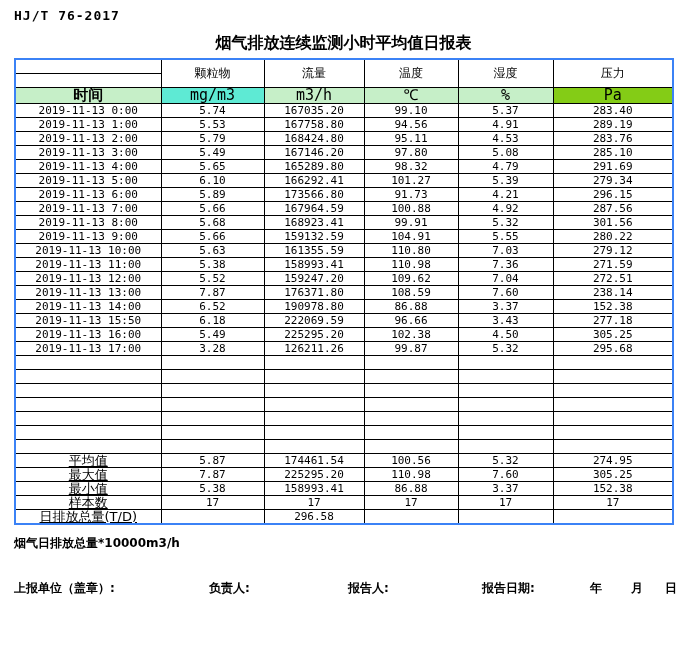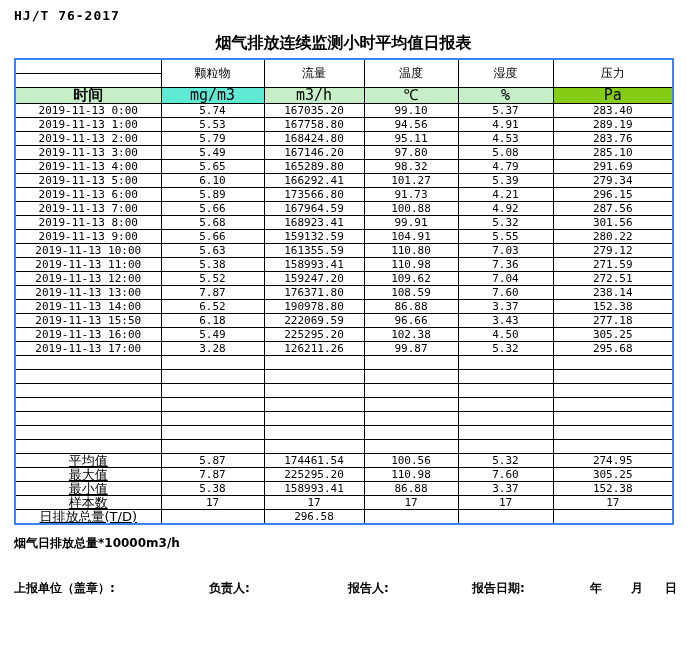--- a/index.html
+++ b/index.html
@@ -38,21 +38,21 @@
   td.time-head{
     font-family:"DejaVu Sans",sans-serif;font-weight:bold;font-size:12px;
   }
   td.sum-label{font-family:"DejaVu Sans",sans-serif;font-size:13px;text-decoration:underline;}
   .note{margin:10px 0 2px 14px;font-weight:bold;font-size:12px;}
   .sign-row{position:relative;height:20px;margin-top:2px;}
   .sign-row span{
     position:absolute;top:0;font-weight:bold;font-size:12px;white-space:nowrap;margin-top:26px;
   }
   .pos-unit{left:14px;}   .pos-resp{left:209px;}  .pos-reporter{left:348px;}
-  .pos-date{left:472px;}  .pos-year{left:590px;}  .pos-month{left:631px;}
+  .pos-date{left:482px;}  .pos-year{left:590px;}  .pos-month{left:631px;}
   .pos-day{left:665px;}
 </style>
 </head>
 <body>
 
 <div class="doc">
 
   <div class="std-code">HJ/T  76-2017</div>
 
   <div class="title">烟气排放连续监测小时平均值日报表</div>

